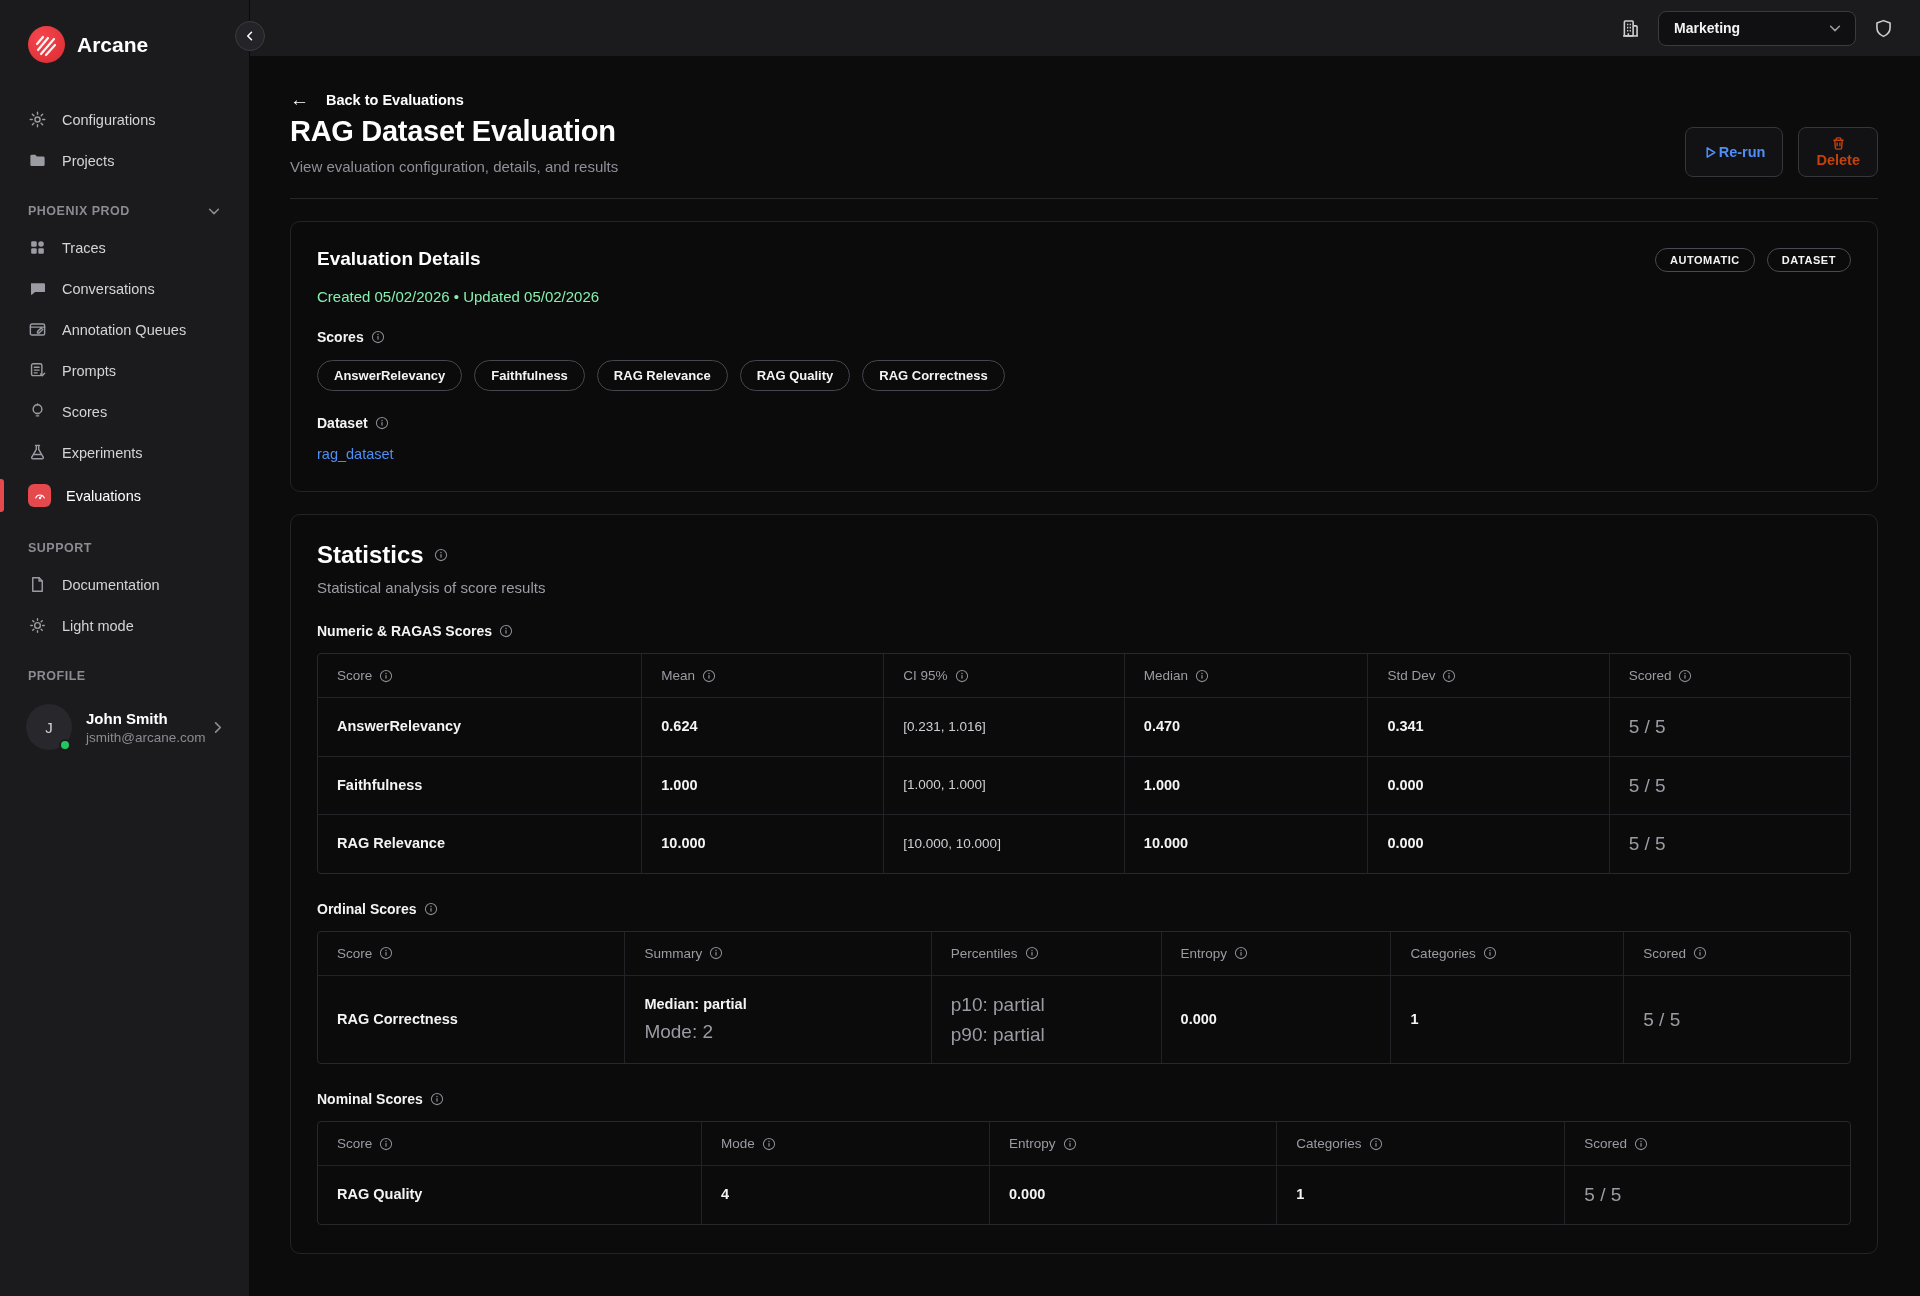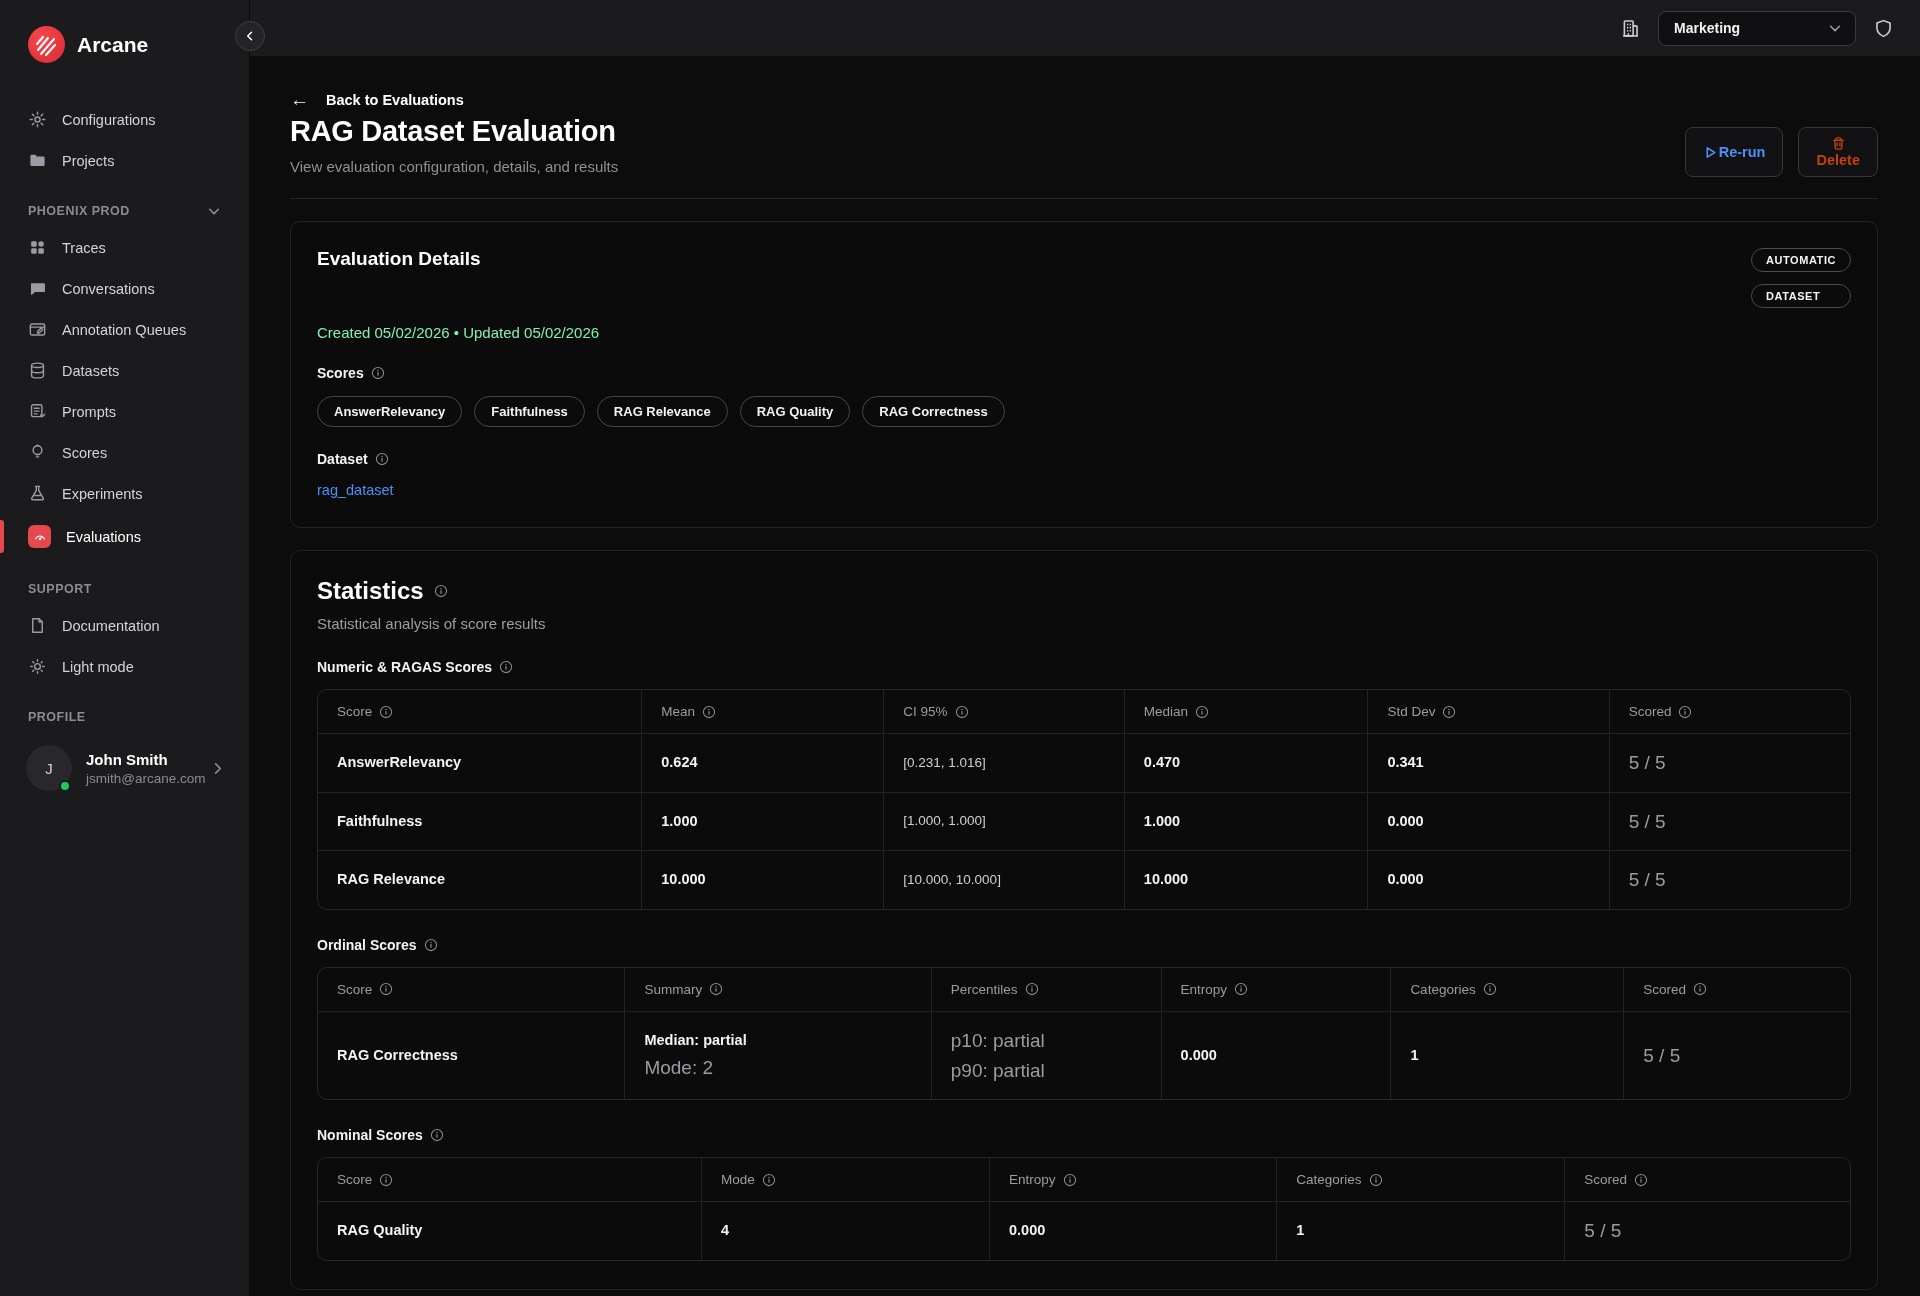--- a/index.html
+++ b/index.html
@@ -72,40 +72,40 @@
   .btn-delete { color:#c2410c;flex-direction:column; }
   .tabs { display:flex; gap:27px; margin-top:30px; }
   .tab { font-size:14.5px; font-weight:700; color:#8f8f96; cursor:pointer; padding-bottom:4px; }
   .tab.active { color:#fff; }
   .tabs-divider { height:1px; background:#27272b; margin-top:21px; }
   
   .card { background:#0b0b0c; border:1px solid #242428; border-radius:10px;
     margin-top:22px; padding:26px 26px 28px 26px; }
   .card-head { display:flex; align-items:flex-start; justify-content:space-between; }
   .card-title { font-size:19px; font-weight:700; color:#fff; }
-  .badges { display:flex; gap:12px;flex-direction:column; }
+  .badges { display:flex; gap:12px; }
   .badge { padding:5px 14px; border:1px solid #4a4a50; border-radius:999px;
     font-size:11px; font-weight:700; letter-spacing:.05em; color:#f4f4f5; }
   .created-line { margin-top:16px; font-size:15px; color:#86efac; }
   .field-label { display:inline-flex; align-items:center; gap:7px; margin-top:24px;
     font-size:14px; font-weight:700; color:#f4f4f5; }
   .info { width:14px; height:14px; color:#8b8b92; display:inline-flex; flex:none; }
   .info svg { width:14px; height:14px; }
   .chips { display:flex; gap:12px; margin-top:14px; flex-wrap:wrap; }
   .chip { padding:7px 16px; border:1px solid #46464c; border-radius:999px;
     font-size:13px; font-weight:700; color:#f4f4f5; }
   .dataset-link { display:inline-block; margin-top:14px; font-size:14.5px; color:#4e8ff7;
     cursor:pointer; text-decoration:none; }
   
   .stats-title-row { display:flex; align-items:center; gap:10px; }
   .stats-title { font-size:24px; font-weight:800; color:#fff; }
   .stats-subtitle { margin-top:10px; font-size:15px; color:#9c9ca3; }
   .tbl-heading { display:inline-flex; align-items:center; gap:7px; margin-top:27px;
     font-size:14px; font-weight:700; color:#f4f4f5; }
-  .tbl-wrap { margin-top:13px; border:1px solid #28282c; border-radius:10px; overflow:hidden; }
+  .tbl-wrap { margin-top:13px; border:1px solid #28282c; border-radius:4px; overflow:hidden; }
   table.stat-table { width:100%; border-collapse:separate; border-spacing:0; table-layout:fixed; }
   .stat-table th { text-align:left; padding:14px 19px; font-size:13.5px; font-weight:500;
     color:#9b9ba3; border-left:1px solid #232327; }
   .stat-table th:first-child { border-left:none; }
   .stat-table th .th-inner { display:inline-flex; align-items:center; gap:7px; }
   .stat-table td { padding:16px 19px; border-top:1px solid #232327; border-left:1px solid #232327;
     vertical-align:middle; }
   .stat-table td:first-child { border-left:none; }
   .cell-line { line-height:1.35; }
   .cell-line + .cell-line { margin-top:4px; }
@@ -174,30 +174,20 @@
         <span>Conversations</span>
       </div>
       <div class="nav-item">
         <span class="ic">
           <svg viewBox="0 0 24 24" fill="none" stroke="currentColor" stroke-width="1.8" stroke-linecap="round" stroke-linejoin="round">
             <rect x="3" y="5" width="18" height="14" rx="2"></rect>
             <path d="M3 9h18M12 14.5l4.5-4.5 2 2-4.5 4.5H12z"></path>
           </svg>
         </span>
         <span>Annotation Queues</span>
-      </div>
-      <div class="nav-item">
-        <span class="ic">
-          <svg viewBox="0 0 24 24" fill="none" stroke="currentColor" stroke-width="1.8" stroke-linecap="round" stroke-linejoin="round">
-            <ellipse cx="12" cy="5.5" rx="7.5" ry="2.8"></ellipse>
-            <path d="M4.5 5.5v6.5c0 1.5 3.4 2.8 7.5 2.8s7.5-1.3 7.5-2.8V5.5"></path>
-            <path d="M4.5 12v6.5c0 1.5 3.4 2.8 7.5 2.8s7.5-1.3 7.5-2.8V12"></path>
-          </svg>
-        </span>
-        <span>Datasets</span>
       </div>
       <div class="nav-item">
         <span class="ic">
           <svg viewBox="0 0 24 24" fill="none" stroke="currentColor" stroke-width="1.8" stroke-linecap="round" stroke-linejoin="round">
             <rect x="4.5" y="3.5" width="13" height="15" rx="2"></rect>
             <path d="M8 8h6M8 11.5h6M8 15h3.5M16 16.5l2 2 3-3"></path>
           </svg>
         </span>
         <span>Prompts</span>
       </div>

